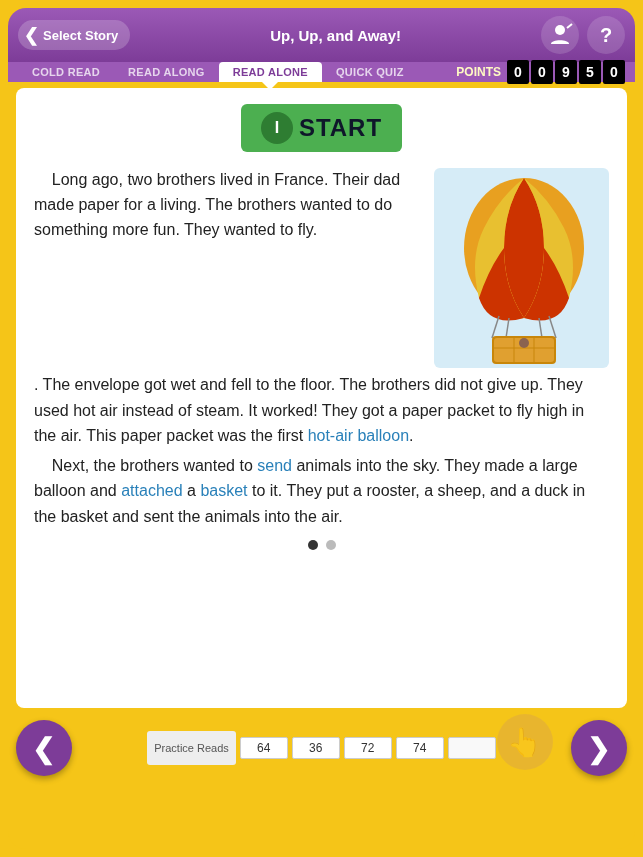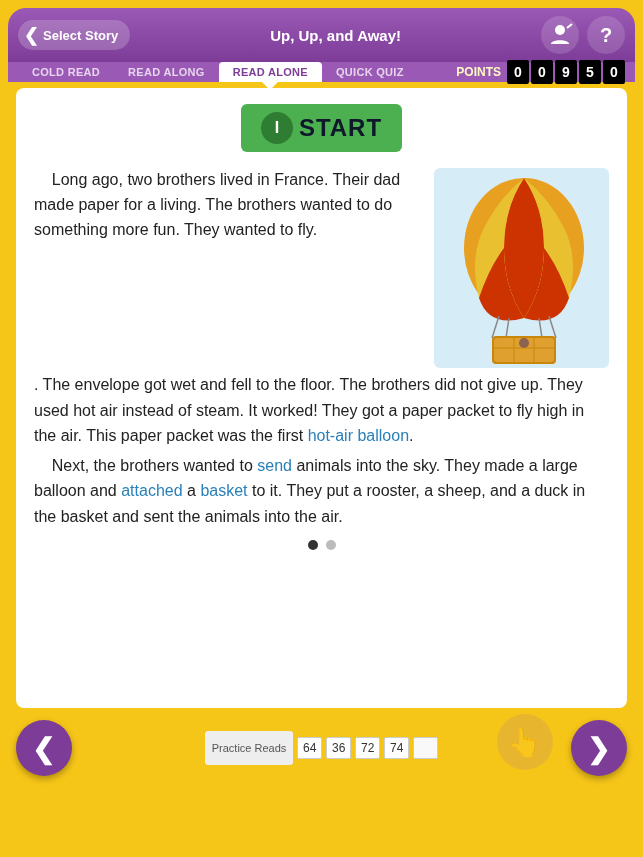--- a/index.html
+++ b/index.html
@@ -268,21 +268,21 @@
       gap: 4px;
     }
     .practice-label {
       font-size: 11px;
       color: #555;
       background: #eee;
       padding: 11px 7px;
       border-radius: 3px;
     }
     .practice-box {
-      width: 25px;
+      width: 48px;
       height: 22px;
       border: 1px solid #ccc;
       background: white;
       display: flex;
       align-items: center;
       justify-content: center;
       font-size: 12px;
       color: #333;
       border-radius: 2px;
     }

